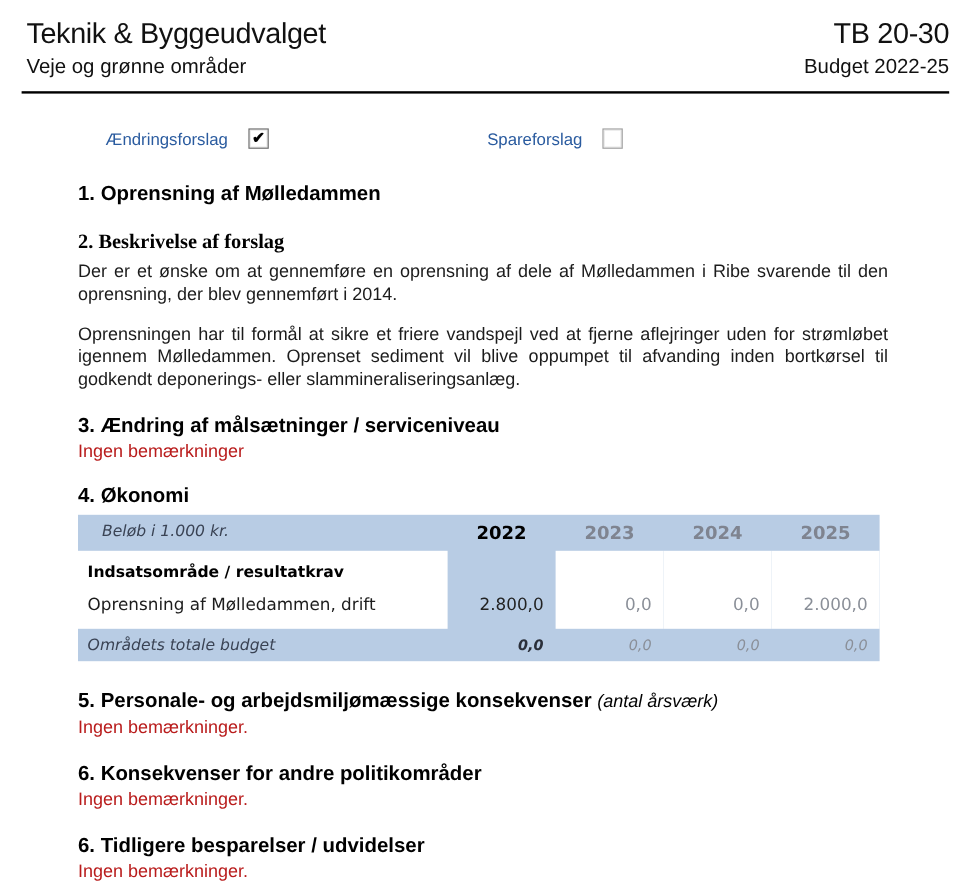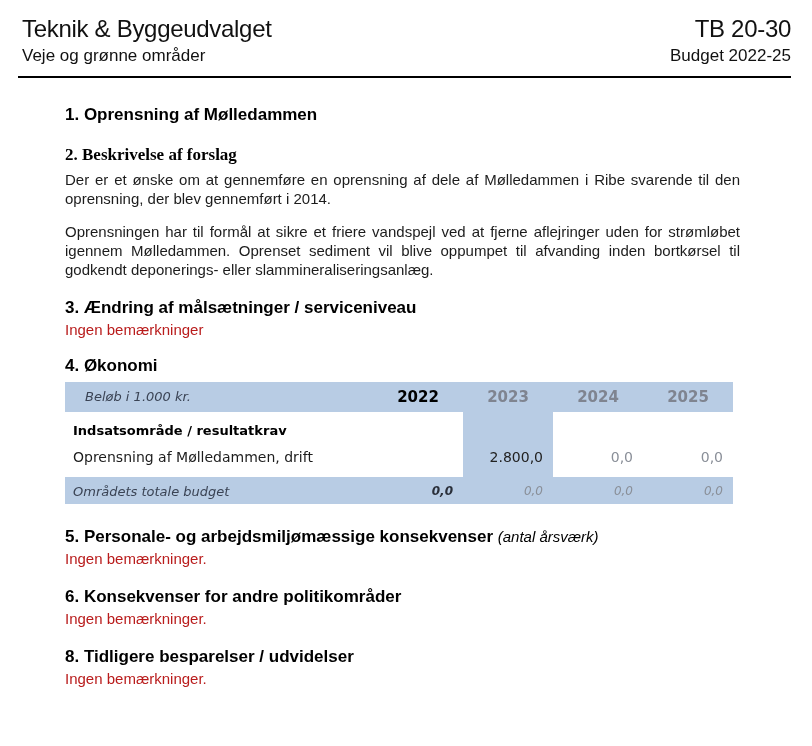--- a/index.html
+++ b/index.html
@@ -73,20 +73,30 @@
       <div class="hdr-title">Teknik &amp; Byggeudvalget</div>
       <div class="hdr-sub">Veje og grønne områder</div>
     </div>
     <div class="hdr-right">
       <div class="hdr-title">TB 20-30</div>
       <div class="hdr-sub">Budget 2022-25</div>
     </div>
   </div>
   <hr class="hdr-rule">
 
+  <div class="check-row">
+    <span class="check-label">Ændringsforslag</span>
+    <span class="checkbox checked">
+        <span class="mark">✔</span>
+      </span>
+    <span class="check-label gap-spare">Spareforslag</span>
+    <span class="checkbox">
+        <span class="mark"></span>
+      </span>
+  </div>
 
   <div class="content">
 
     <h2 class="sec-h mt-s1">1. Oprensning af Mølledammen</h2>
 
     <h2 class="sec-h mt-s2">2. Beskrivelse af forslag</h2>
     <p class="body-p">Der er et ønske om at gennemføre en oprensning af dele af Mølledammen i Ribe svarende til den oprensning, der blev gennemført i 2014.</p>
     <p class="body-p second">Oprensningen har til formål at sikre et friere vandspejl ved at fjerne aflejringer uden for strømløbet igennem Mølledammen. Oprenset sediment vil blive oppumpet til afvanding inden bortkørsel til godkendt deponerings- eller slammineraliseringsanlæg.</p>
 
     <h2 class="sec-h mt-s3">3. Ændring af målsætninger / serviceniveau</h2>
@@ -112,33 +122,37 @@
           <div class="val val-dark">2.800,0</div>
         </div>
         <div class="bodycol yearcol col-white valcell">
           <div class="val-spacer"></div>
           <div class="val val-gray">0,0</div>
         </div>
         <div class="bodycol yearcol col-white valcell">
           <div class="val-spacer"></div>
           <div class="val val-gray">0,0</div>
         </div>
+        <div class="bodycol yearcol col-white valcell">
+          <div class="val-spacer"></div>
+          <div class="val val-gray">2.000,0</div>
+        </div>
       </div>
       <div class="eco-foot">
         <span class="foot-label">Områdets totale budget</span>
         <span class="yearcol foot-val first">0,0</span>
         <span class="yearcol foot-val rest">0,0</span>
         <span class="yearcol foot-val rest">0,0</span>
         <span class="yearcol foot-val rest">0,0</span>
       </div>
     </div>
 
     <h2 class="sec-h mt-s5"><span>5. Personale- og arbejdsmiljømæssige konsekvenser</span> <span class="suffix">(antal årsværk)</span></h2>
     <p class="note">Ingen bemærkninger.</p>
 
     <h2 class="sec-h mt-s6">6. Konsekvenser for andre politikområder</h2>
     <p class="note">Ingen bemærkninger.</p>
 
-    <h2 class="sec-h mt-s7">8. Tidligere besparelser / udvidelser</h2>
+    <h2 class="sec-h mt-s7">6. Tidligere besparelser / udvidelser</h2>
     <p class="note">Ingen bemærkninger.</p>
 
   </div>
 </div>
 
 </body></html>

